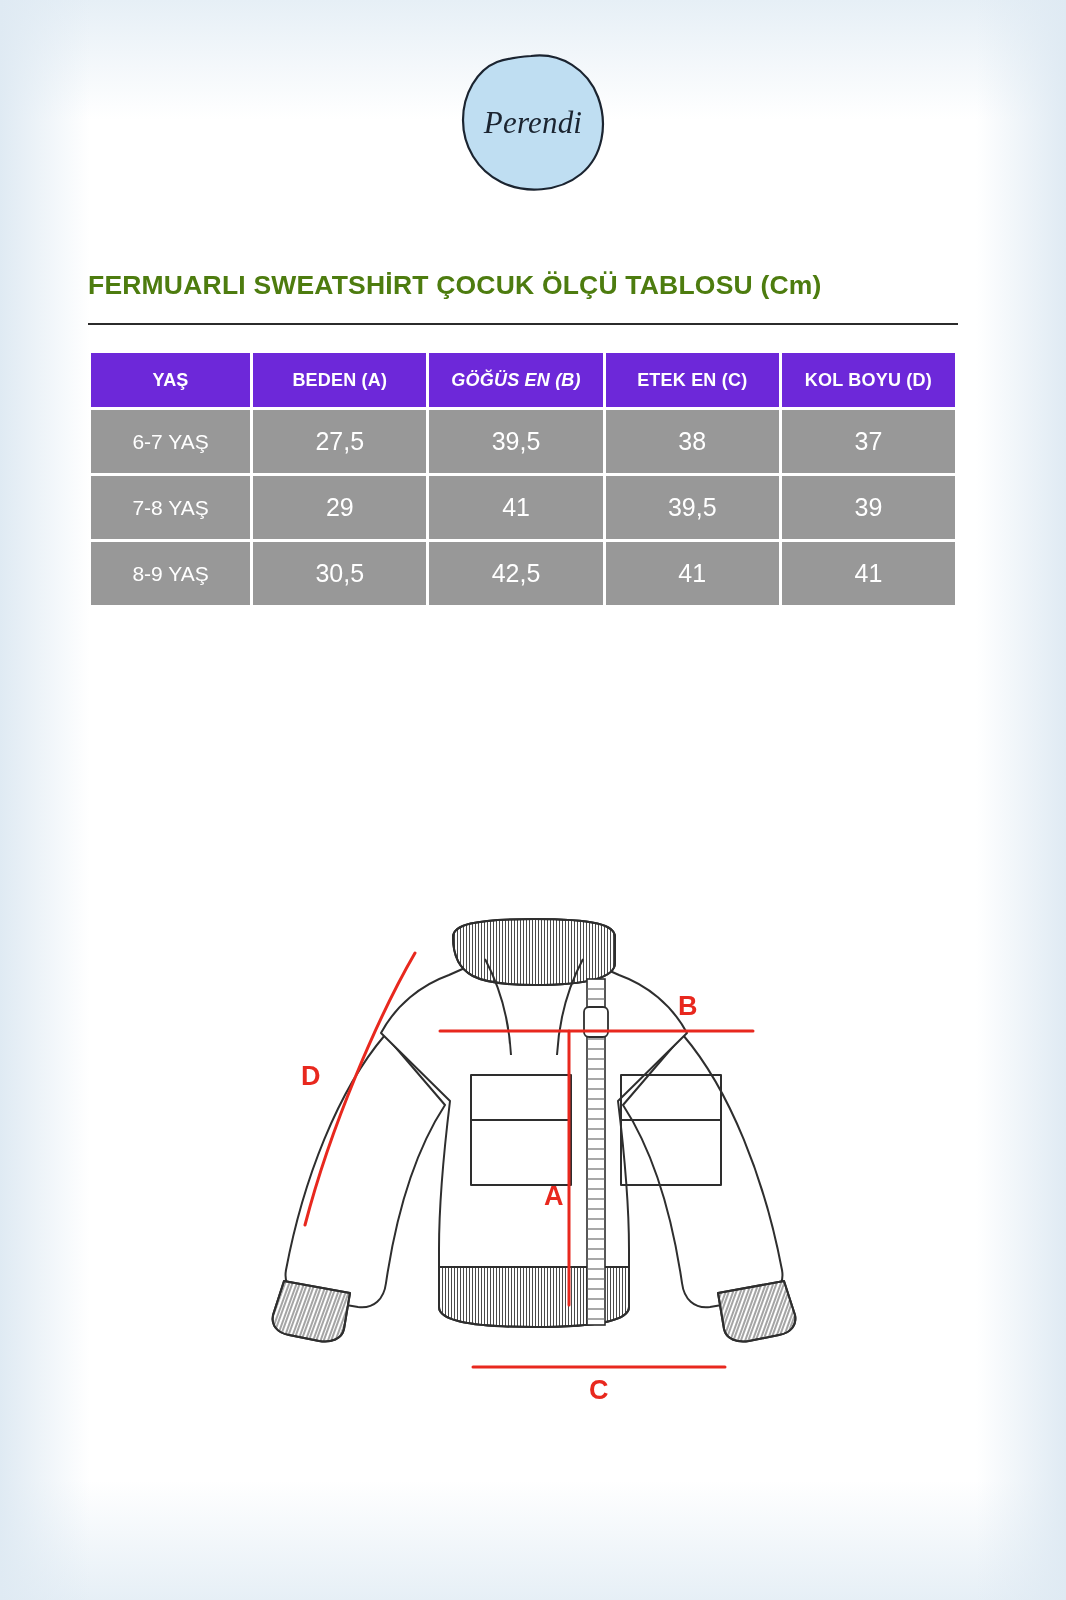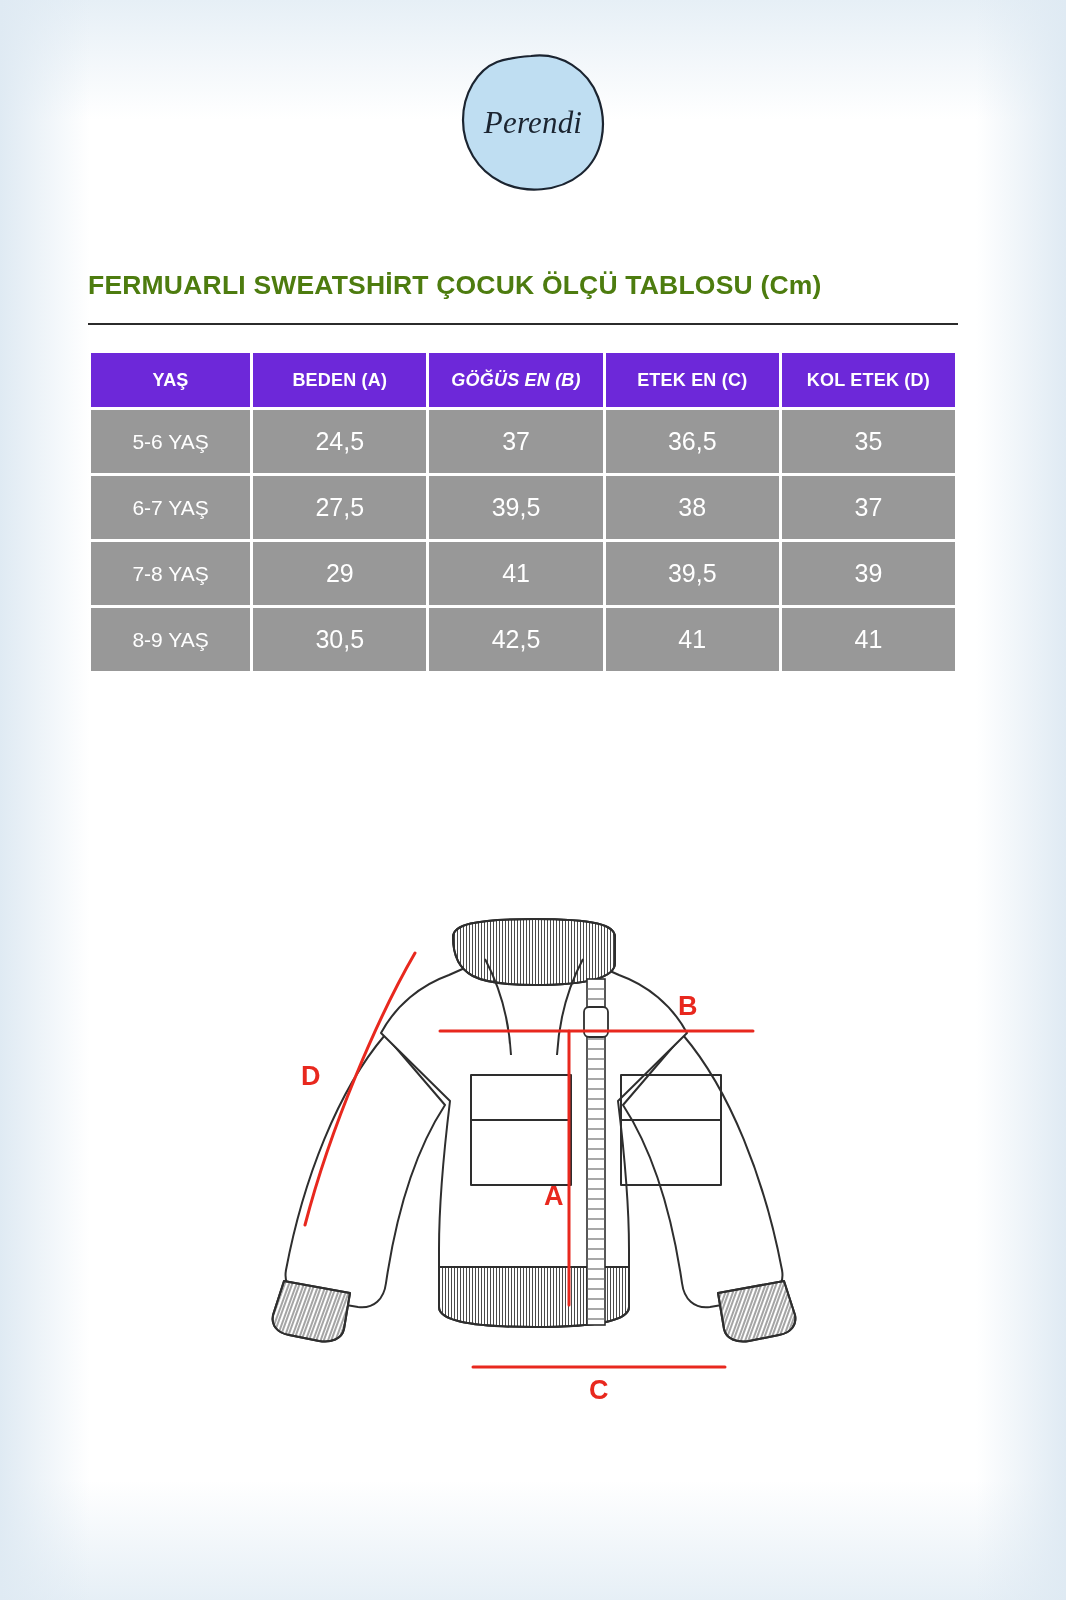--- a/index.html
+++ b/index.html
@@ -156,31 +156,24 @@
   <div class="title">FERMUARLI SWEATSHİRT ÇOCUK ÖLÇÜ TABLOSU (Cm)</div>
   <div class="title-rule"></div>
 
   <table class="table">
     <thead>
       <tr>
         <th class="col-age">YAŞ</th>
         <th class="col-a">BEDEN (A)</th>
         <th class="col-b">GÖĞÜS EN (B)</th>
         <th class="col-c">ETEK EN (C)</th>
-        <th class="col-d">KOL ETEK (D)</th>
+        <th class="col-d">KOL BOYU (D)</th>
       </tr>
     </thead>
     <tbody>
-      <tr>
-        <td class="age">5-6 YAŞ</td>
-        <td>24,5</td>
-        <td>37</td>
-        <td>36,5</td>
-        <td>35</td>
-      </tr>
       <tr>
         <td class="age">6-7 YAŞ</td>
         <td>27,5</td>
         <td>39,5</td>
         <td>38</td>
         <td>37</td>
       </tr>
       <tr>
         <td class="age">7-8 YAŞ</td>
         <td>29</td>

